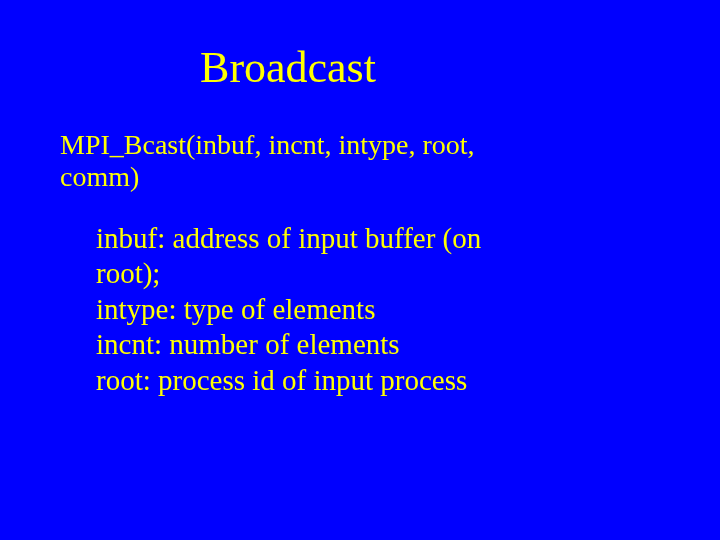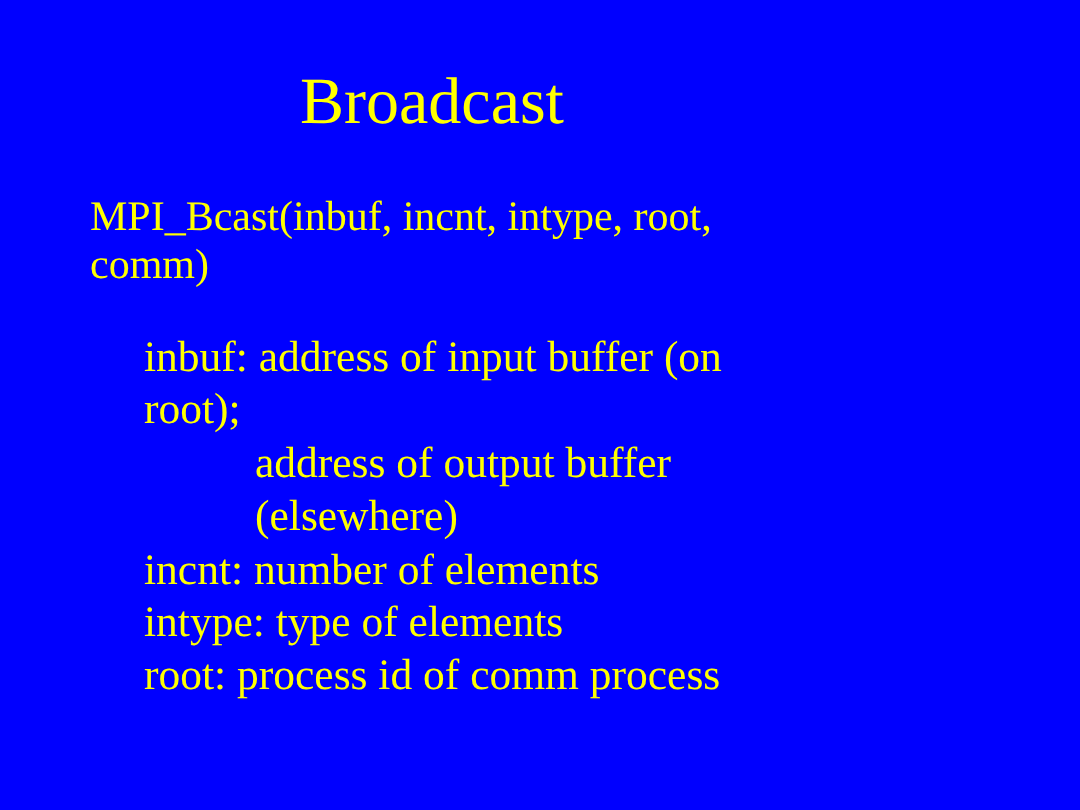--- a/index.html
+++ b/index.html
@@ -36,18 +36,17 @@
   }
 </style>
 </head>
 <body>
 
 <div class="slide">
   <h1 class="title">Broadcast</h1>
   <div class="sig">MPI_Bcast(inbuf, incnt, intype, root, comm)</div>
   <div class="body">
     <div>inbuf: address of input buffer (on root);</div>
-    <div class="indent">address of output buffer (elsewhere)</div>
+    <div>intype: type of elements</div>
     <div>incnt: number of elements</div>
-    <div>intype: type of elements</div>
-    <div>root: process id of comm process</div>
+    <div>root: process id of input process</div>
   </div>
 </div>
 
 </body></html>

